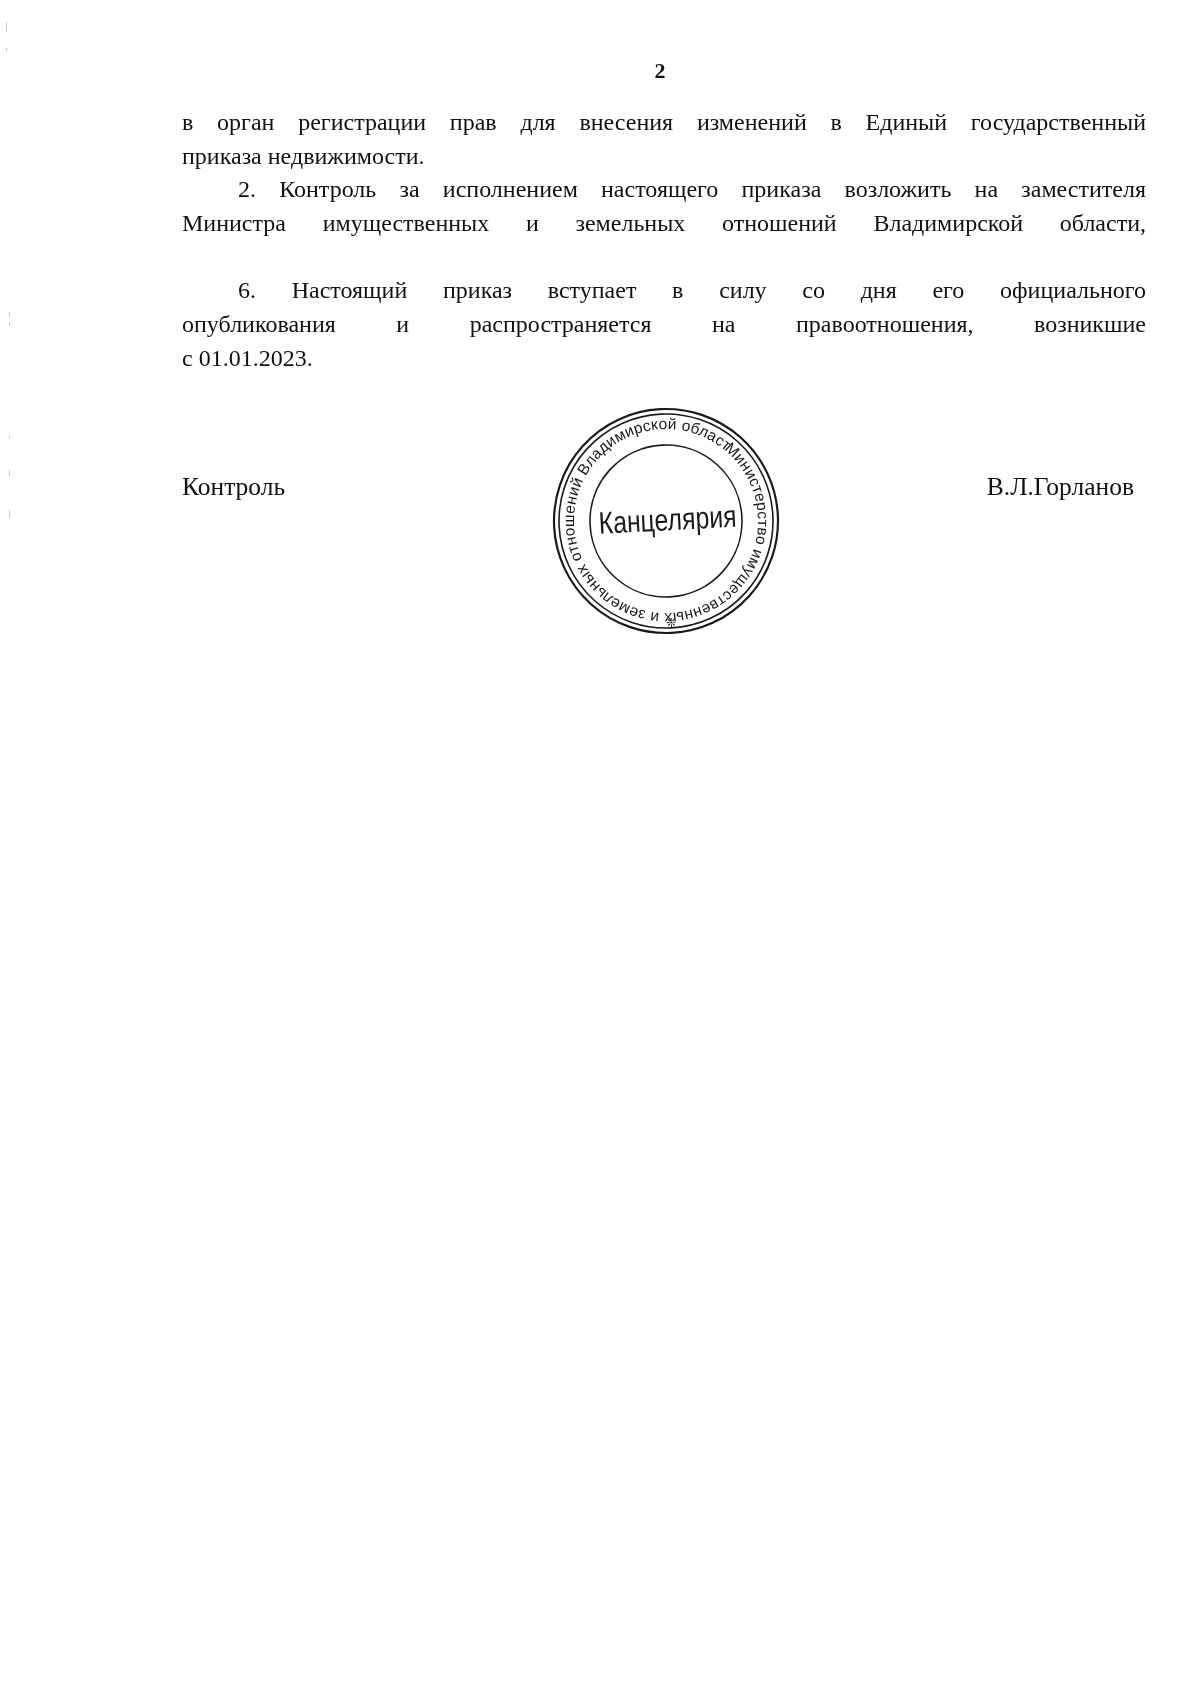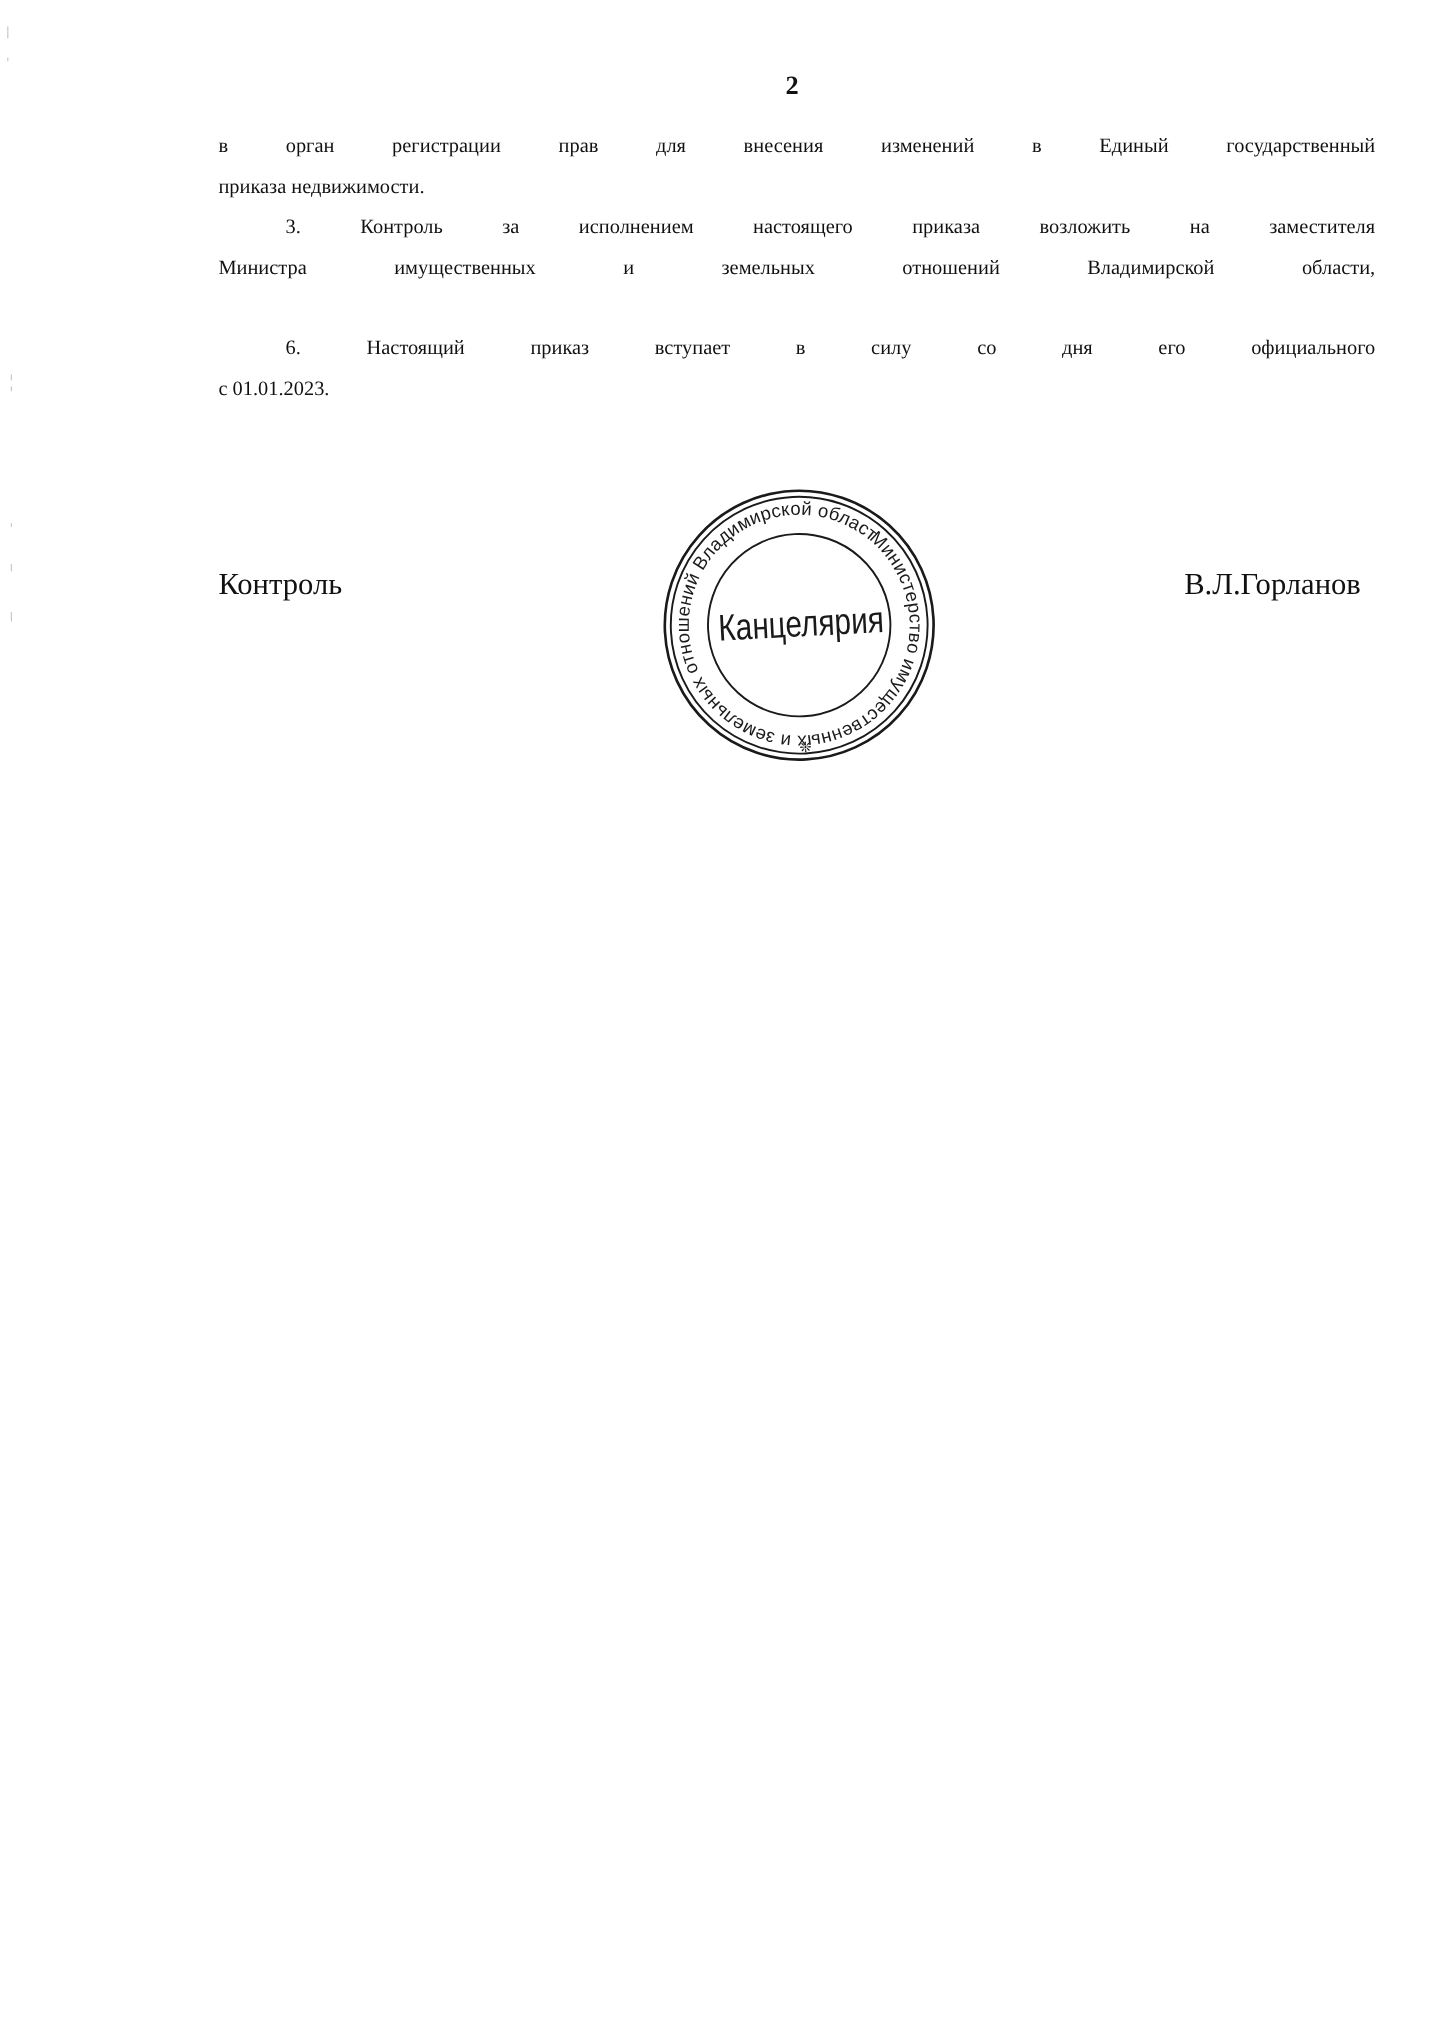--- a/index.html
+++ b/index.html
@@ -27,21 +27,21 @@
       left: 0;
       width: 1320px;
       text-align: center;
       font-size: 22px;
       font-weight: bold;
     }
     .body-text {
       position: absolute;
       left: 182px;
       width: 964px;
-      font-size: 17px;
+      font-size: 24px;
       line-height: 34px;
     }
     .line {
       display: block;
       white-space: nowrap;
       height: 34px;
     }
     .justify {
       text-align: justify;
       text-align-last: justify;
@@ -94,26 +94,27 @@
   <div class="scan-mark" style="left:9px;top:510px;height:8px;"></div>
 
   <div class="page-number">2</div>
 
   <div class="body-text" id="p1">
     <span class="line justify">в орган регистрации прав для внесения изменений в Единый государственный</span>
     <span class="line">приказа недвижимости.</span>
   </div>
 
   <div class="body-text" id="p3">
-    <span class="line justify indent">3. Контроль за исполнением настоящего приказа возложить на заместителя</span>
+    <span class="line justify indent">2. Контроль за исполнением настоящего приказа возложить на заместителя</span>
     <span class="line justify">Министра имущественных и земельных отношений Владимирской области,</span>
   </div>
 
   <div class="body-text" id="p4">
     <span class="line justify indent">6. Настоящий приказ вступает в силу со дня его официального</span>
+    <span class="line justify">опубликования и распространяется на правоотношения, возникшие</span>
     <span class="line">с 01.01.2023.</span>
   </div>
 
   <div class="signature-row">
     <span class="sig-title">Контроль</span>
     <span class="sig-name">В.Л.Горланов</span>
   </div>
 
   <div class="stamp">
     <svg viewBox="0 0 236 232" xmlns="http://www.w3.org/2000/svg">

